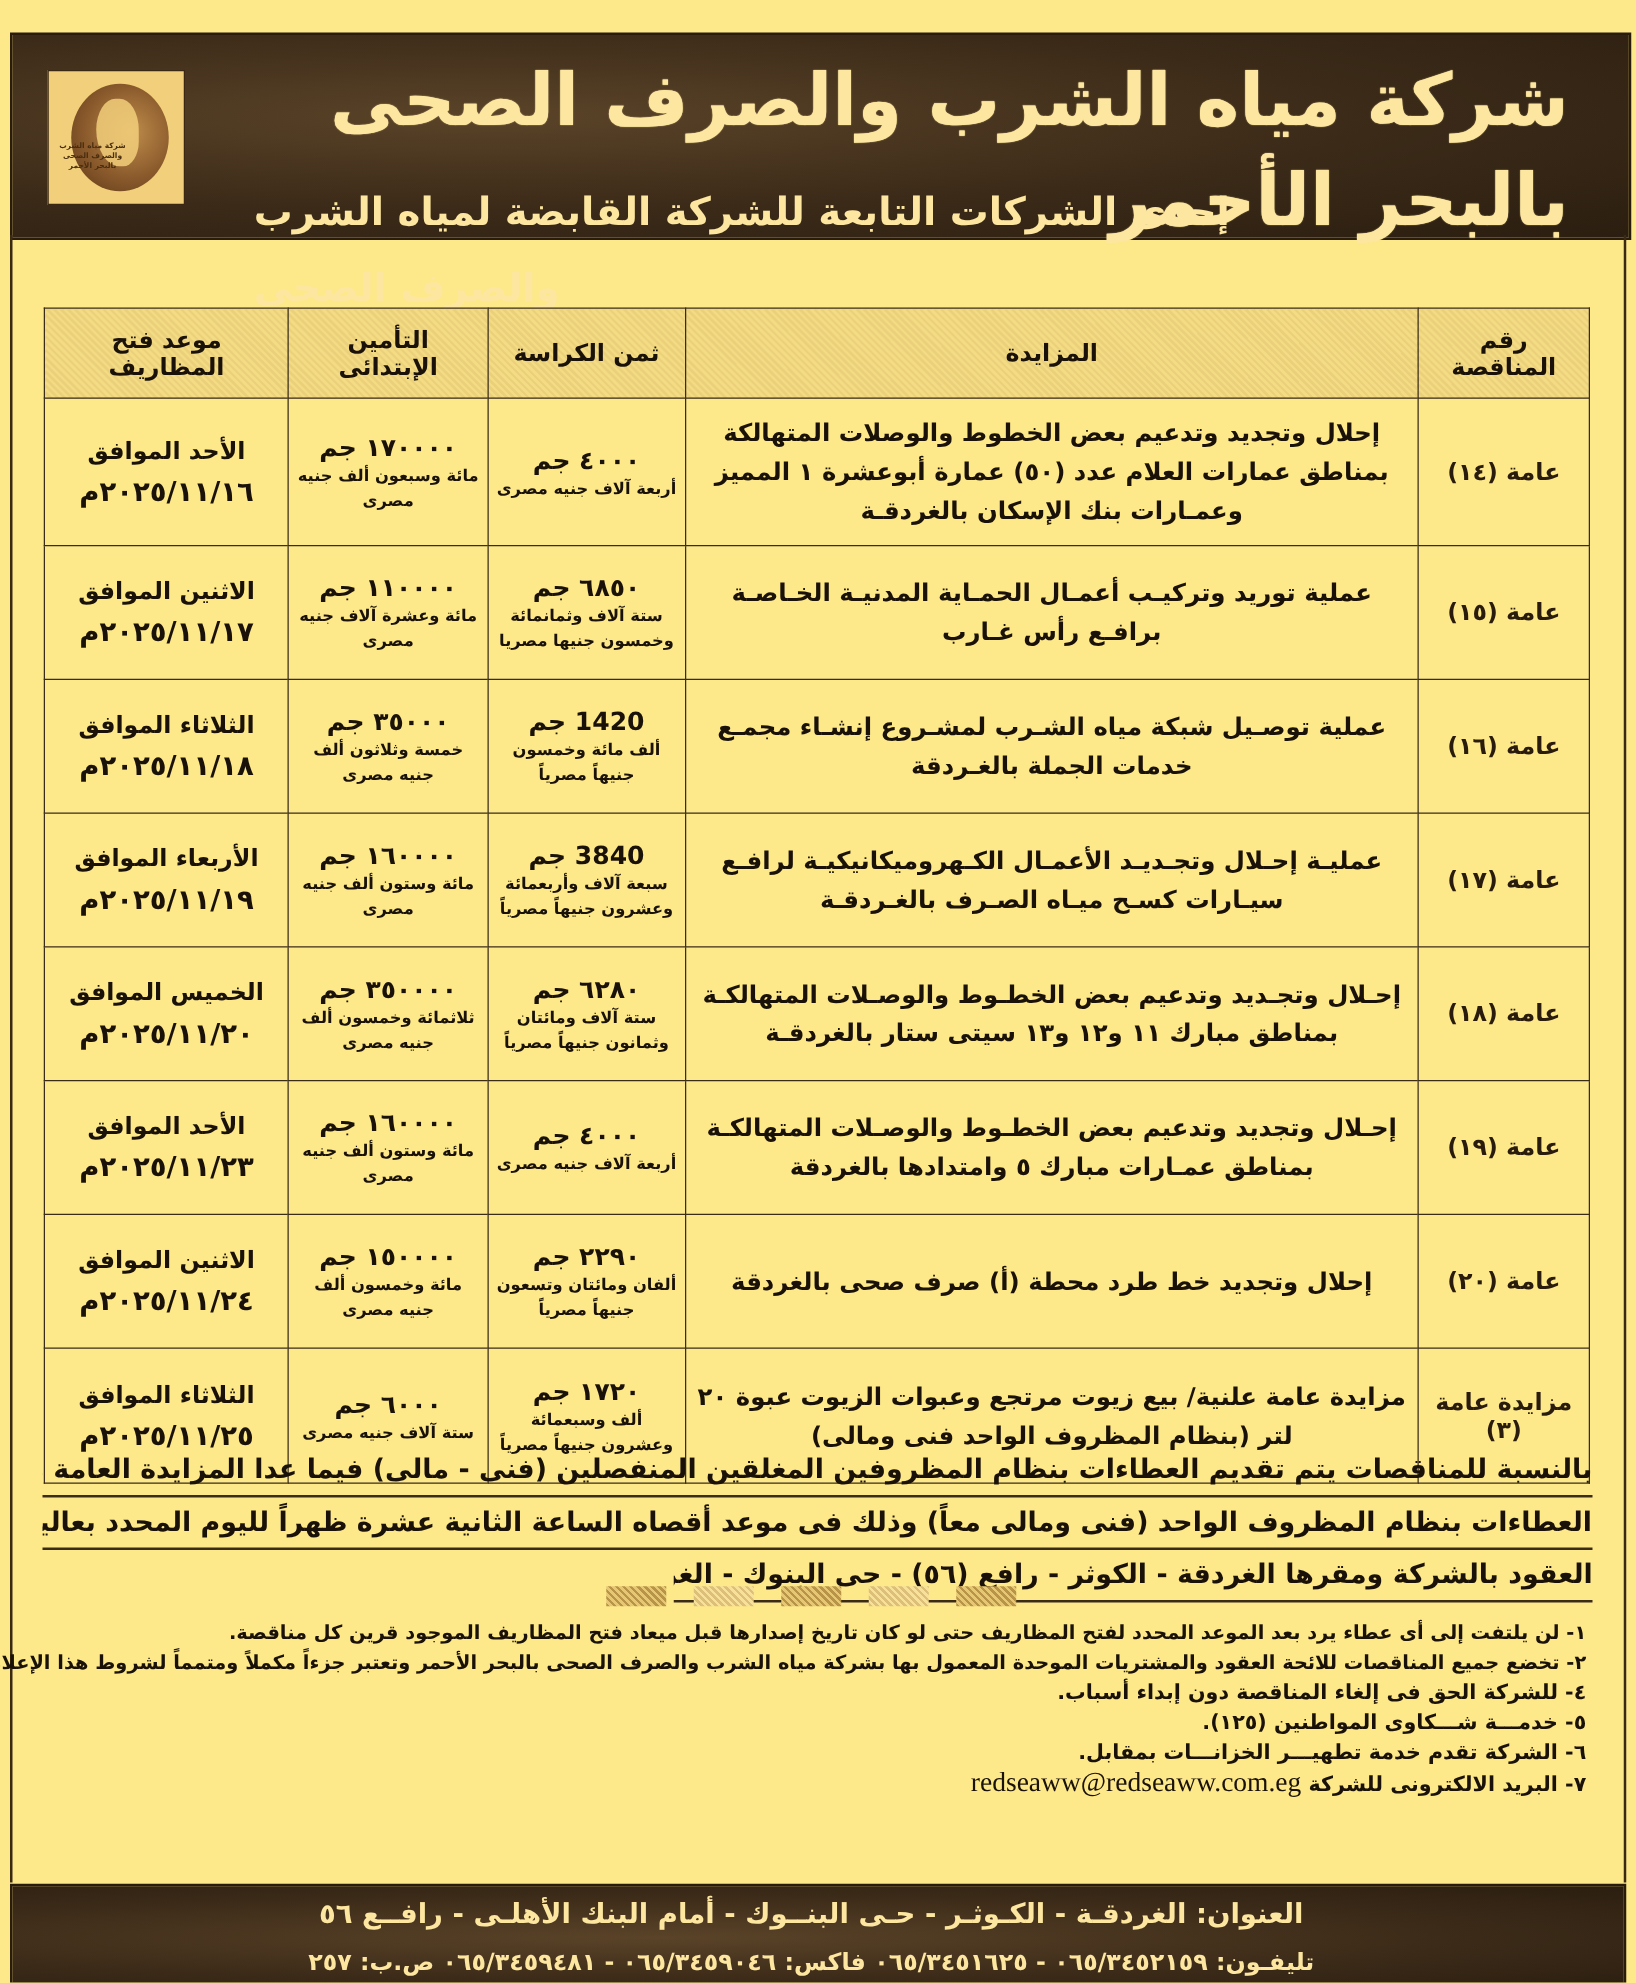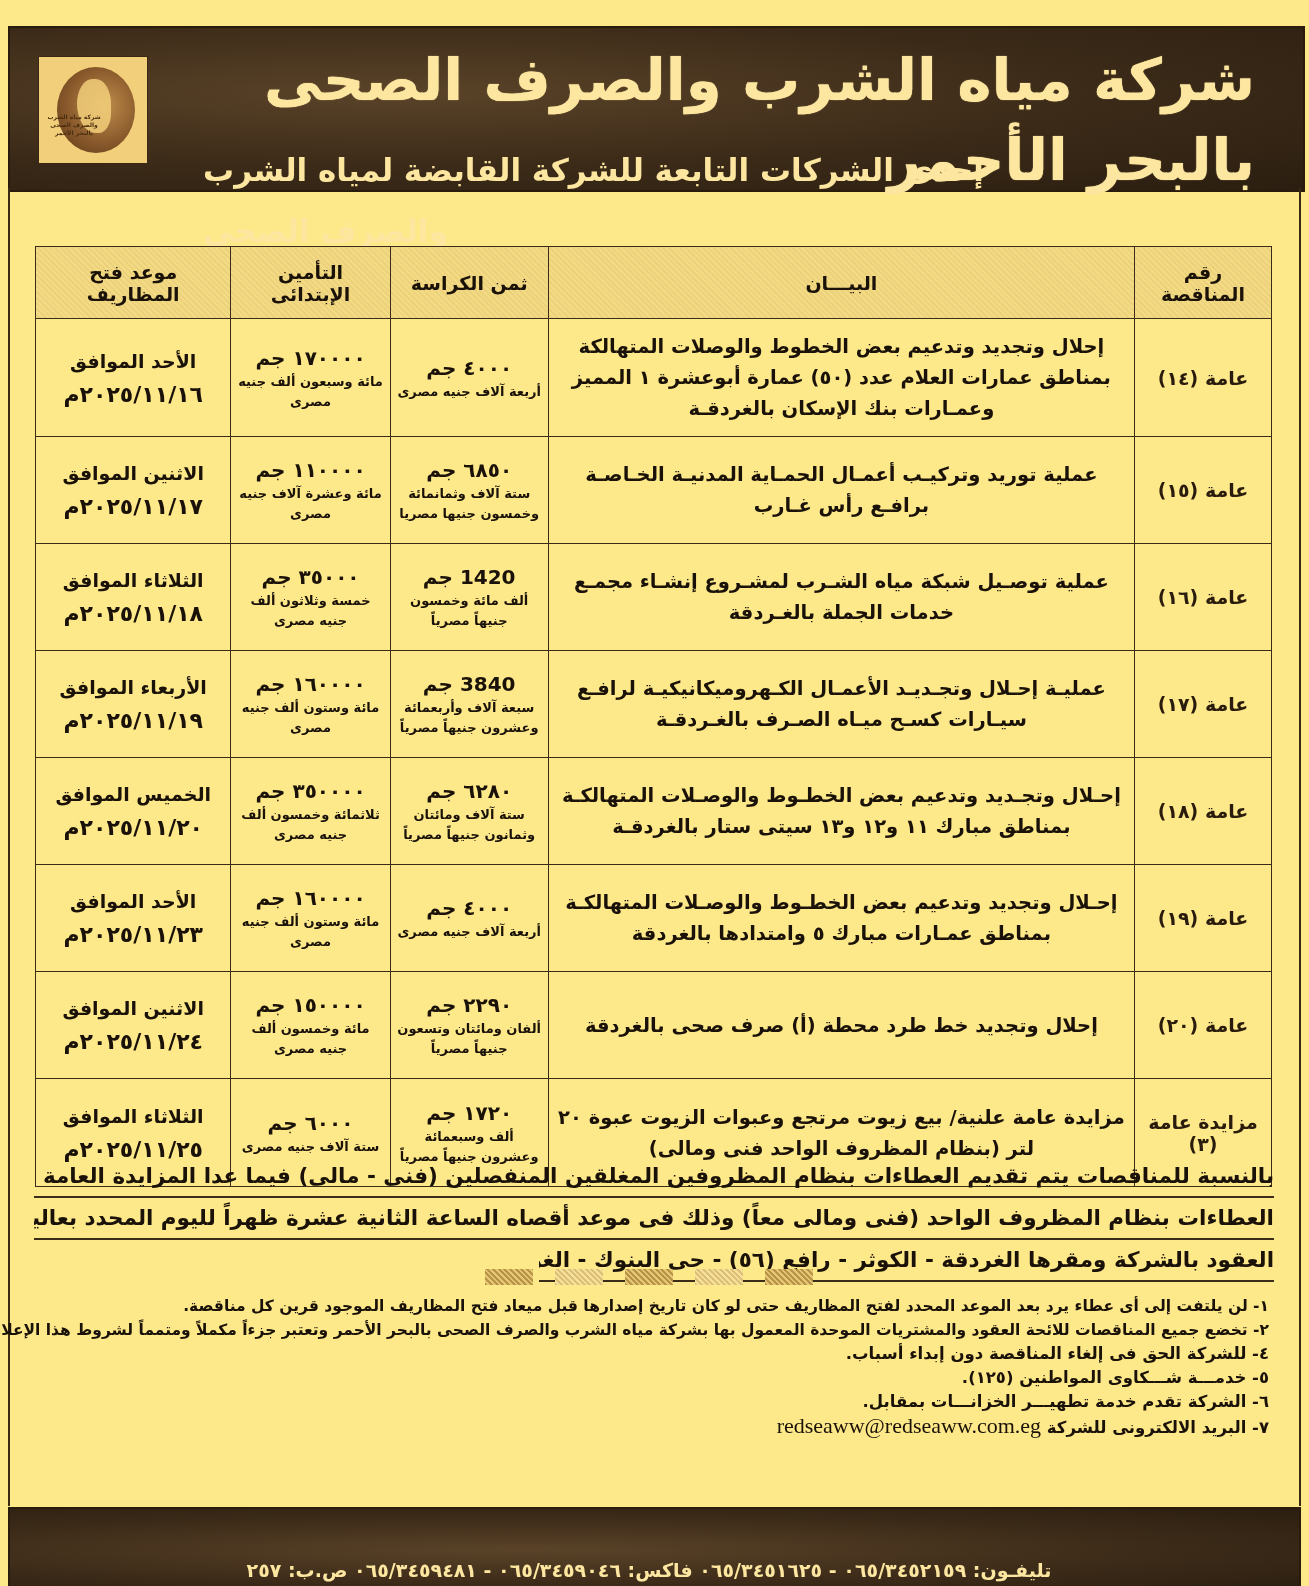--- a/index.html
+++ b/index.html
@@ -148,21 +148,21 @@
     <colgroup>
       <col class="col-num">
         <col class="col-desc">
         <col class="col-price">
         <col class="col-ins">
         <col class="col-date">
     </colgroup>
     <thead>
       <tr>
         <th>رقم المناقصة</th>
-        <th>البيـــان</th>
+        <th>المزايدة</th>
         <th>ثمن الكراسة</th>
         <th>التأمين الإبتدائى</th>
         <th>موعد فتح المظاريف</th>
       </tr>
     </thead>
     <tbody>
       <tr class="row r1">
         <td class="num-cell">عامة (١٤)</td>
         <td class="desc-cell">إحلال وتجديد وتدعيم بعض الخطوط والوصلات المتهالكة بمناطق عمارات العلام عدد (٥٠) عمارة أبوعشرة ١ المميز وعمـارات بنك الإسكان بالغردقـة</td>
         <td>
@@ -313,16 +313,17 @@
     <div class="term big">٤- للشركة الحق فى إلغاء المناقصة دون إبداء أسباب.</div>
     <div class="term big">٥- خدمـــة شـــكاوى المواطنين (١٢٥).</div>
     <div class="term big">٦- الشركة تقدم خدمة تطهيـــر الخزانـــات بمقابل.</div>
     <div class="term big">
       <span>٧- البريد الالكترونى للشركة</span>
       <span class="email">redseaww@redseaww.com.eg</span>
     </div>
   </div>
 
   <div class="footer">
+    <div class="footer-address">العنوان: الغردقـة - الكـوثـر - حـى البنــوك - أمام البنك الأهلـى - رافــع ٥٦</div>
     <div class="footer-phones">تليفـون: ٠٦٥/٣٤٥٢١٥٩ - ٠٦٥/٣٤٥١٦٢٥ فاكس: ٠٦٥/٣٤٥٩٠٤٦ - ٠٦٥/٣٤٥٩٤٨١ ص.ب: ٢٥٧</div>
   </div>
 
 </div>
 
 </body></html>

